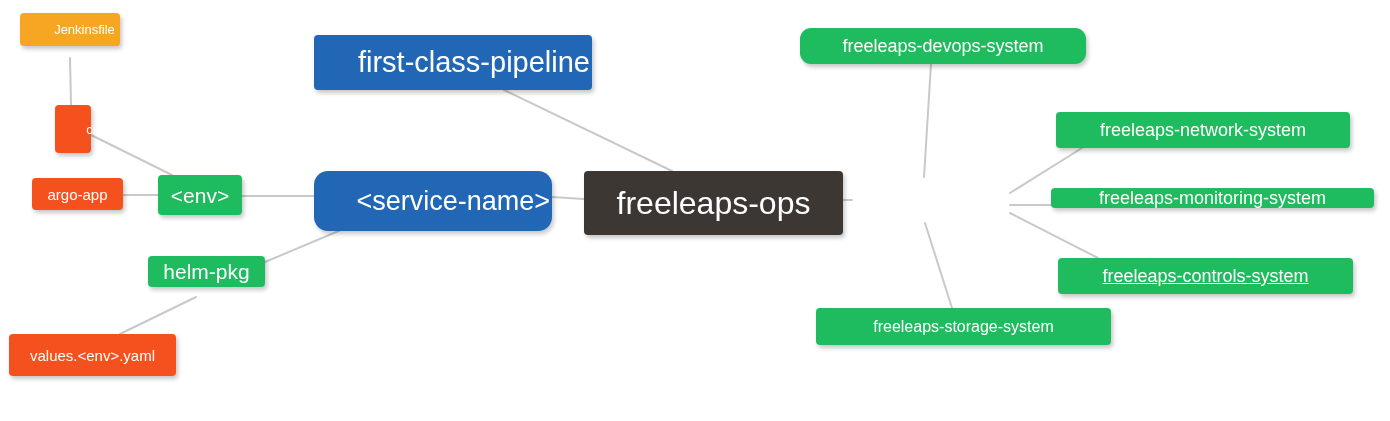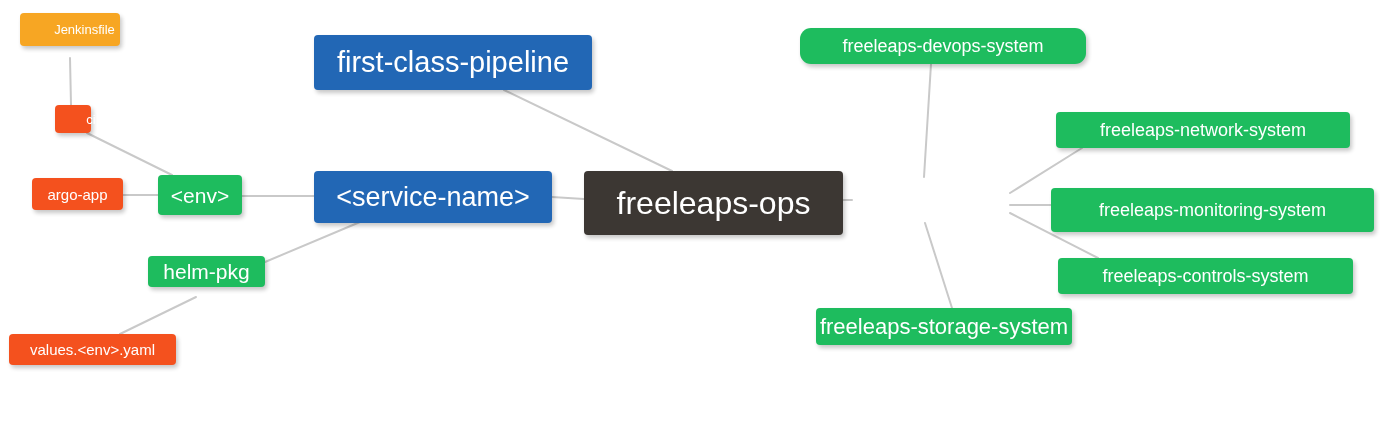--- a/index.html
+++ b/index.html
@@ -41,21 +41,21 @@
     box-shadow: 2px 3px 4px rgba(0,0,0,0.22);
     text-align: center;
     user-select: none;
   }
   .node > span {
     display: block;
     padding: 0 2px;
   }
   
   .c-root    { background: #3C3733; }
-  .c-blue    { background: #2267B5; }
+  .c-blue    { background: #2267B5; justify-content: flex-end; }
   .c-green   { background: #1EBC5E; }
   .c-orange  { background: #F7A623; }
   .c-red     { background: #F4511E; }
 </style>
 </head>
 <body>
 
 <div id="canvas">
   <svg id="edges" width="1390" height="421" viewBox="0 0 1390 421">
       <line x1="70" y1="58" x2="71" y2="105" stroke="#c9c9c9" stroke-width="2" stroke-linecap="round"></line>
@@ -69,52 +69,52 @@
       <line x1="843" y1="200" x2="852" y2="200" stroke="#c9c9c9" stroke-width="2" stroke-linecap="round"></line>
       <line x1="924" y1="177" x2="931" y2="64" stroke="#c9c9c9" stroke-width="2" stroke-linecap="round"></line>
       <line x1="1010" y1="193" x2="1082" y2="148" stroke="#c9c9c9" stroke-width="2" stroke-linecap="round"></line>
       <line x1="1010" y1="205" x2="1051" y2="205" stroke="#c9c9c9" stroke-width="2" stroke-linecap="round"></line>
       <line x1="1010" y1="213" x2="1098" y2="258" stroke="#c9c9c9" stroke-width="2" stroke-linecap="round"></line>
       <line x1="925" y1="223" x2="952" y2="308" stroke="#c9c9c9" stroke-width="2" stroke-linecap="round"></line>
     </svg>
 <div class="node c-orange" style="left: 20px; top: 13px; width: 100px; height: 33px; font-size: 13px; padding-left: 29px;">
       <span>Jenkinsfile</span>
     </div>
-    <div class="node c-red" style="left: 55px; top: 105px; width: 32px; height: 28px; font-size: 13px; padding-left: 36px;">
+    <div class="node c-red" style="left: 55px; top: 105px; width: 32px; height: 48px; font-size: 13px; padding-left: 36px;">
       <span>ci</span>
     </div>
     <div class="node c-red" style="left: 32px; top: 178px; width: 91px; height: 32px; font-size: 15px;">
       <span>argo-app</span>
     </div>
-    <div class="node c-red" style="left: 9px; top: 334px; width: 167px; height: 31px; font-size: 15px;">
+    <div class="node c-red" style="left: 9px; top: 334px; width: 167px; height: 42px; font-size: 15px;">
       <span>values.&lt;env&gt;.yaml</span>
     </div>
     <div class="node c-green" style="left: 158px; top: 175px; width: 84px; height: 40px; font-size: 21px;">
       <span>&lt;env&gt;</span>
     </div>
     <div class="node c-green" style="left: 148px; top: 256px; width: 117px; height: 31px; font-size: 21px;">
       <span>helm-pkg</span>
     </div>
     <div class="node c-blue" style="left: 314px; top: 35px; width: 278px; height: 55px; font-size: 29px;">
       <span>first-class-pipeline</span>
     </div>
-    <div class="node c-blue" style="left: 314px; top: 171px; width: 238px; height: 52px; font-size: 27px;">
+    <div class="node c-blue" style="left: 314px; top: 171px; width: 238px; height: 60px; font-size: 27px; border-radius: 14px;">
       <span>&lt;service-name&gt;</span>
     </div>
     <div class="node c-root" style="left: 584px; top: 171px; width: 259px; height: 64px; font-size: 32px; text-align: right;">
       <span>freeleaps-ops</span>
     </div>
     <div class="node c-green" style="left: 800px; top: 28px; width: 286px; height: 36px; font-size: 18px; border-radius: 11px;">
       <span>freeleaps-devops-system</span>
     </div>
     <div class="node c-green" style="left: 1056px; top: 112px; width: 294px; height: 36px; font-size: 18px; text-align: center;">
       <span>freeleaps-network-system</span>
     </div>
-    <div class="node c-green" style="left: 1051px; top: 188px; width: 323px; height: 44px; font-size: 18px;">
+    <div class="node c-green" style="left: 1051px; top: 188px; width: 323px; height: 20px; font-size: 18px;">
       <span>freeleaps-monitoring-system</span>
     </div>
-    <div class="node c-green" style="left: 1058px; top: 258px; width: 295px; height: 36px; font-size: 18px;">
+    <div class="node c-green" style="left: 1058px; top: 258px; width: 295px; height: 36px; font-size: 18px; text-decoration: underline;">
       <span>freeleaps-controls-system</span>
     </div>
-    <div class="node c-green" style="left: 816px; top: 308px; width: 256px; height: 37px; font-size: 22px;">
+    <div class="node c-green" style="left: 816px; top: 308px; width: 295px; height: 37px; font-size: 16px;">
       <span>freeleaps-storage-system</span>
     </div>
   </div>
 
 </body></html>

